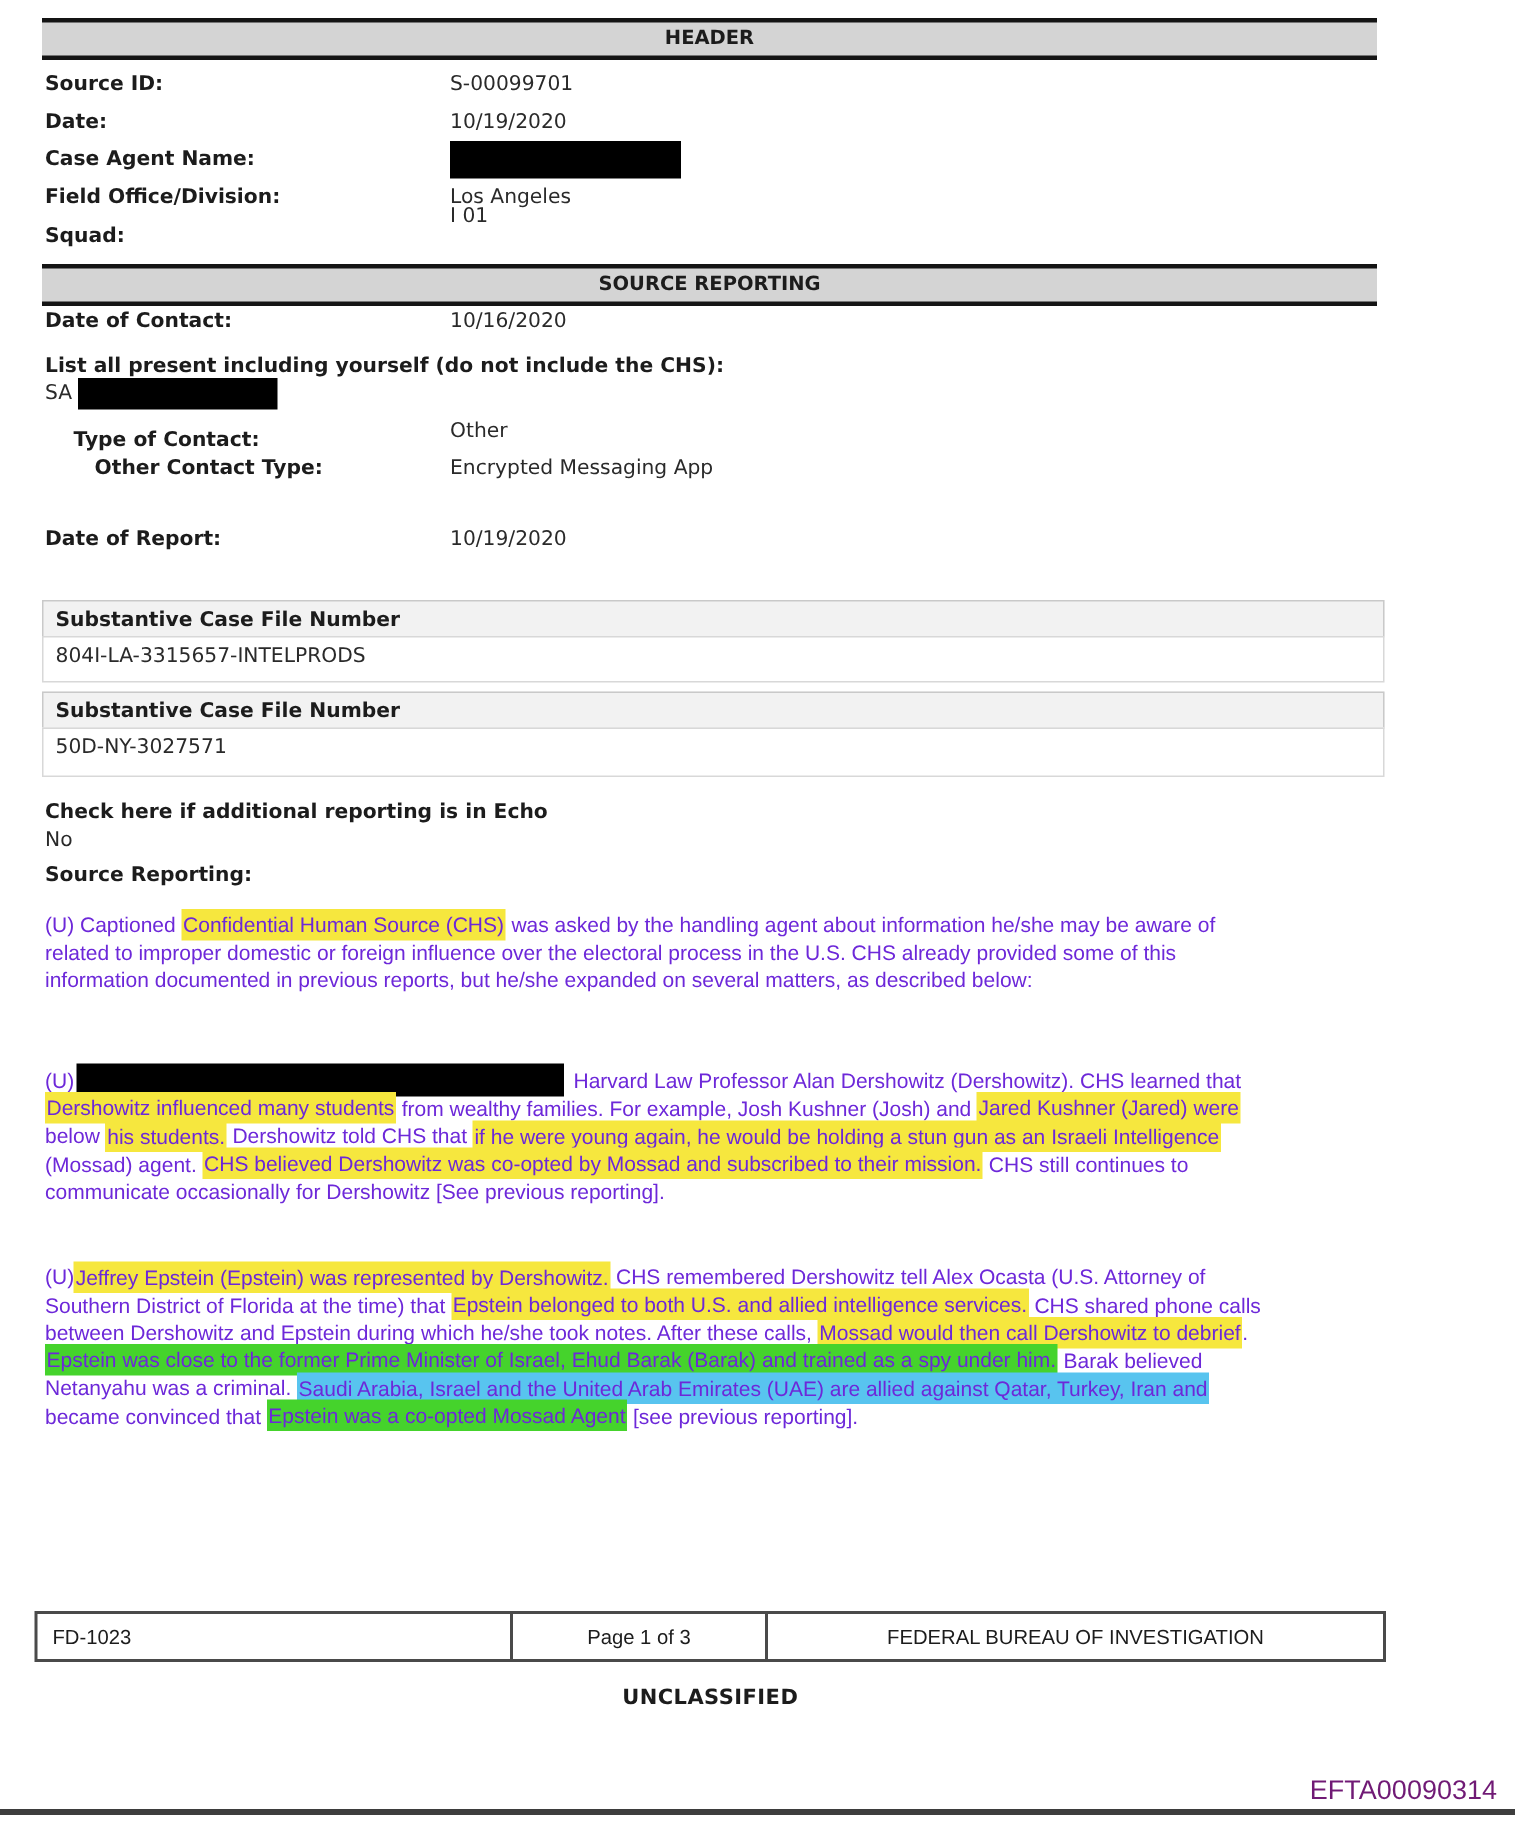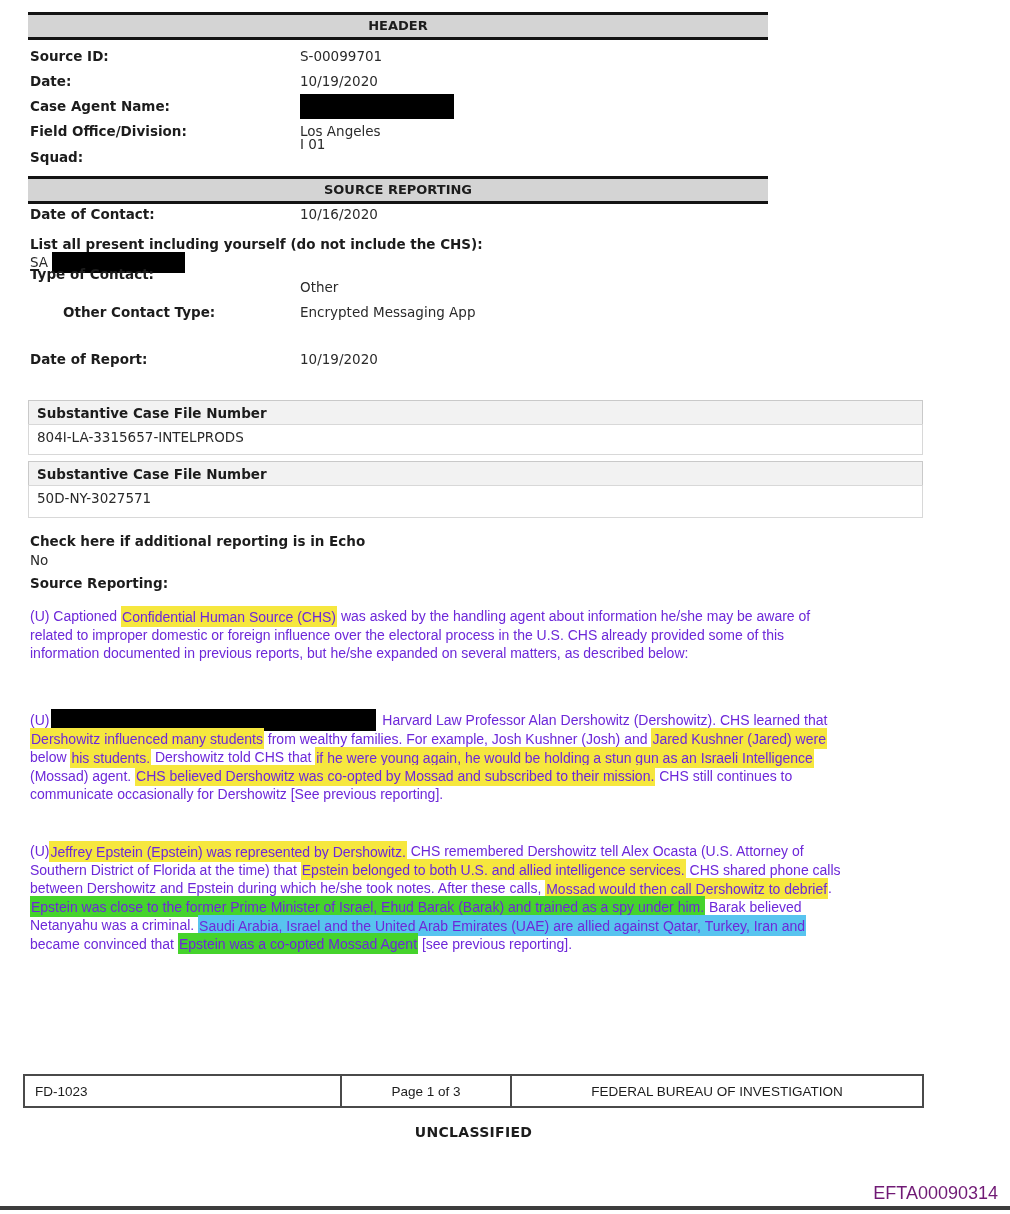--- a/index.html
+++ b/index.html
@@ -8,21 +8,21 @@
     --hl-blue:#58c4ef;
     --redaction:#000000;
   }
   html,body { margin:0; padding:0; background:#ffffff; }
   .page {
     position:relative; width:1010px; height:1214px; background:#fff;
     overflow:hidden; font-family:"DejaVu Sans",sans-serif; color:#1c1c1c;
   }
   
   .section-bar {
-    position:absolute; left:28px; width:740px; box-sizing:border-box;
+    position:absolute; left:28px; width:890px; box-sizing:border-box;
     background:#d4d4d4; border-top:3px solid #141414; border-bottom:3px solid #141414;
     text-align:center; font-weight:bold; font-size:13px; padding:3px 0 4px;
   }
   
   .lbl { position:absolute; left:30px; font-size:13.5px; font-weight:bold; white-space:nowrap; }
   .lbl.indent { left:63px; }
   .val { position:absolute; left:300px; font-size:13.5px; white-space:nowrap; color:#2a2a2a; }
   .redact-block { position:absolute; background:var(--redaction); }
   
   .cf-row {
@@ -86,21 +86,21 @@
     <span>SOURCE REPORTING</span>
   </div>
 
   <div class="lbl" style="top:206px;">Date of Contact:</div>
   <div class="val" style="top:206px;">10/16/2020</div>
 
   <div class="lbl" style="top:236px;">List all present including yourself (do not include the CHS):</div>
   <div class="val" style="left:30px; top:254px;">SA</div>
   <div class="redact-block" style="left:52px; top:252px; width:133px; height:21px;"></div>
 
-  <div class="lbl" style="top:266px;">Type of Contact:</div>
+  <div class="lbl" style="top:285px;margin-left:19px;">Type of Contact:</div>
   <div class="val" style="top:279px;">Other</div>
 
   <div class="lbl indent" style="top:304px;">Other Contact Type:</div>
   <div class="val" style="top:304px;">Encrypted Messaging App</div>
 
   <div class="lbl" style="top:351px;">Date of Report:</div>
   <div class="val" style="top:351px;">10/19/2020</div>
 
   <div class="cf-row cf-head" style="top:400px; height:25px;">Substantive Case File Number</div>
   <div class="cf-row cf-val" style="top:424px; height:31px;">804I-LA-3315657-INTELPRODS</div>

